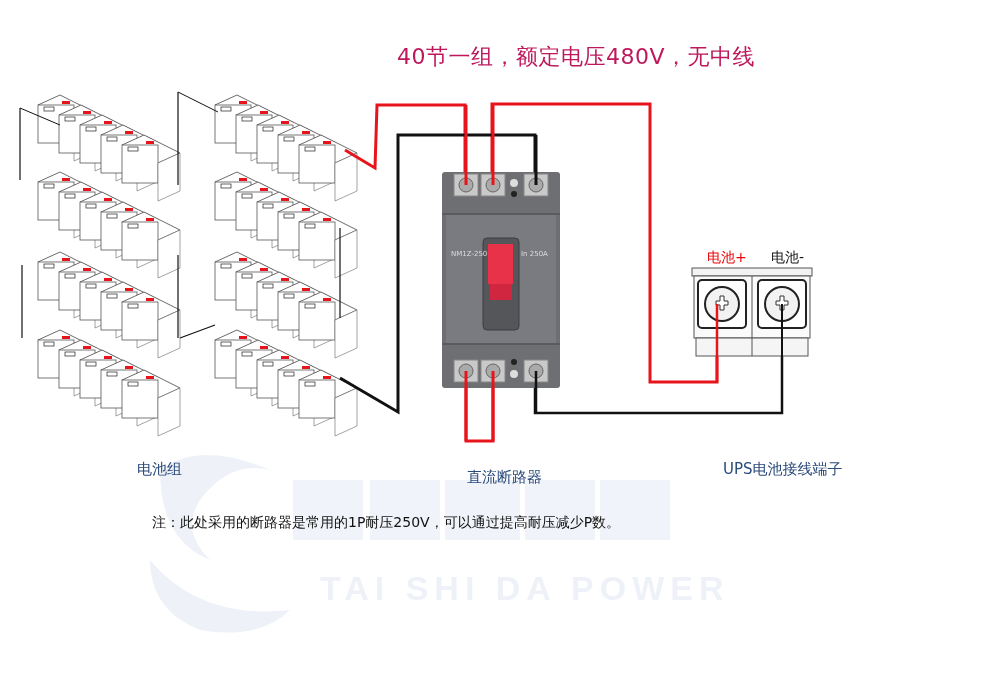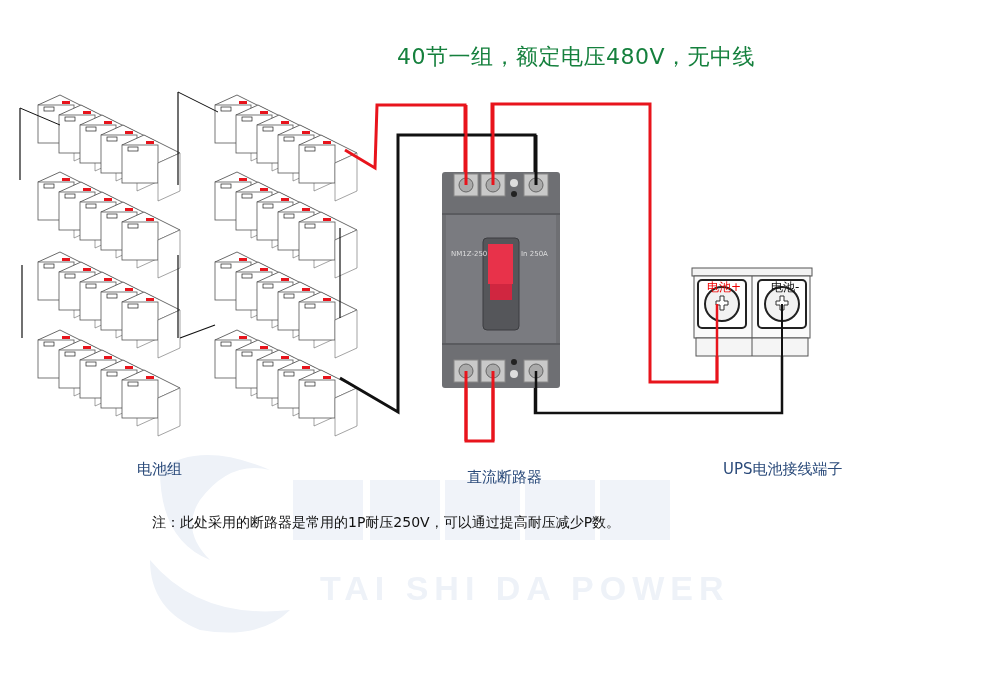--- a/index.html
+++ b/index.html
@@ -1,25 +1,25 @@
 <!DOCTYPE html>
 <html><head>
 <meta charset="utf-8">
 <style>
   html,body{margin:0;padding:0;background:#fff;}
   body{width:981px;height:675px;position:relative;overflow:hidden;font-family:"DejaVu Sans","Liberation Sans",sans-serif;}
   .abs{position:absolute;}
-  #title{left:397px;top:42px;font-size:22px;color:#15803d;letter-spacing:0.5px;white-space:nowrap;}
+  #title{left:397px;top:42px;font-size:22px;color:#be185d;letter-spacing:0.5px;white-space:nowrap;}
   .label{font-size:15px;color:#2a4a7a;white-space:nowrap;}
   #lbl-batt{left:137px;top:460px;text-align:center;}
   #lbl-breaker{left:467px;top:468px;}
   #lbl-terminal{left:678px;top:460px;margin-left:45px;}
   #note{left:152px;top:514px;font-size:14px;color:#111;white-space:nowrap;}
   #wm{left:0;top:0;}
-  .tlbl{font-size:12px;white-space:nowrap;margin-top:30px;}
+  .tlbl{font-size:14px;white-space:nowrap;}
   #tl-pos{left:707px;top:249px;color:#e00;}
   #tl-neg{left:771px;top:249px;color:#111;}
   svg{position:absolute;left:0;top:0;}
 </style>
 </head>
 <body>
 
 <svg id="wm" width="981" height="675">
   <g opacity="1">
     <path d="M160,470 Q200,440 270,470 Q230,460 200,500 Q180,530 210,560 Q160,540 160,470Z" fill="#eef2f8"></path>

